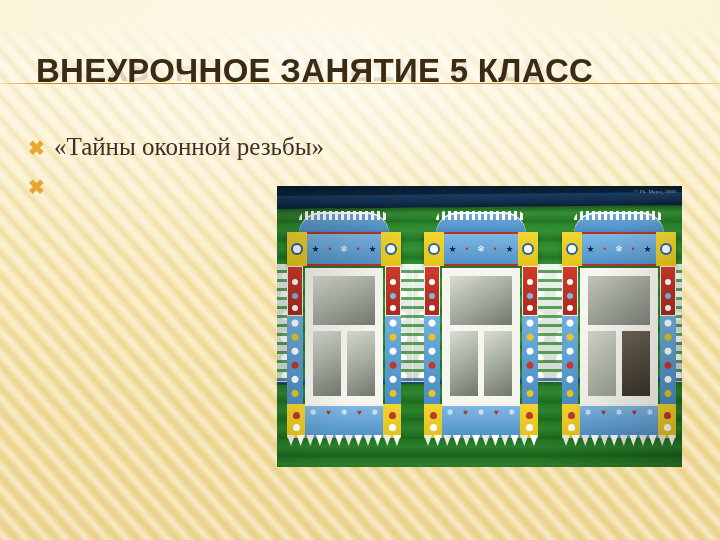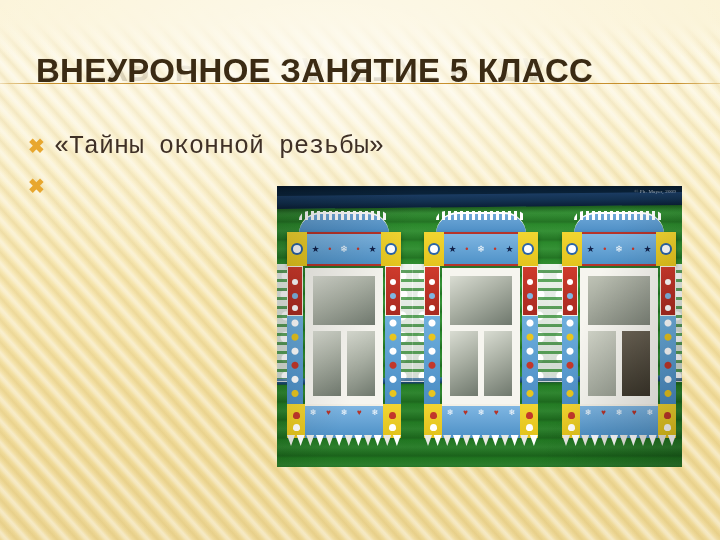--- a/index.html
+++ b/index.html
@@ -141,21 +141,21 @@
   .bullet-mark {
     width: 26px;
     flex: 0 0 26px;
     font-size: 20px;
     line-height: 30px;
     color: #e8a72e;
     font-weight: bold;
     text-align: left;
   }
   .bullet-text {
-    font-family: Liberation Mono, monospace;
+    font-family: Liberation Serif, serif;
     font-size: 25px;
     line-height: 31px;
     color: #3f3026;
     white-space: nowrap;
   }
 
   
   .photo {
     position: absolute;
     left: 277px;

